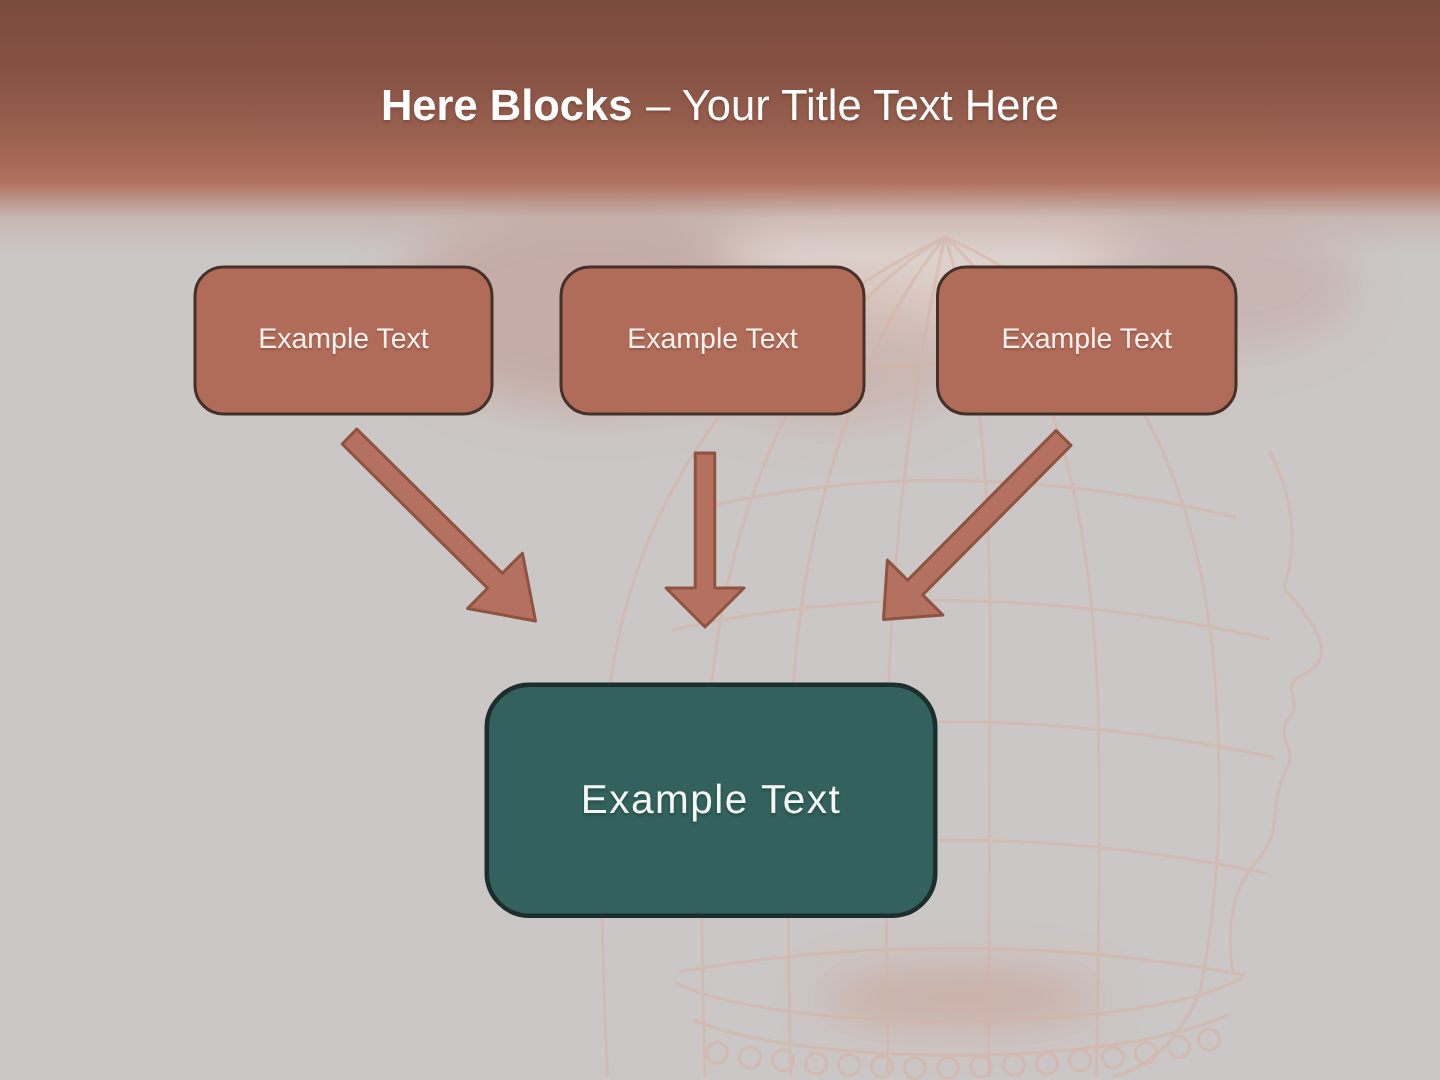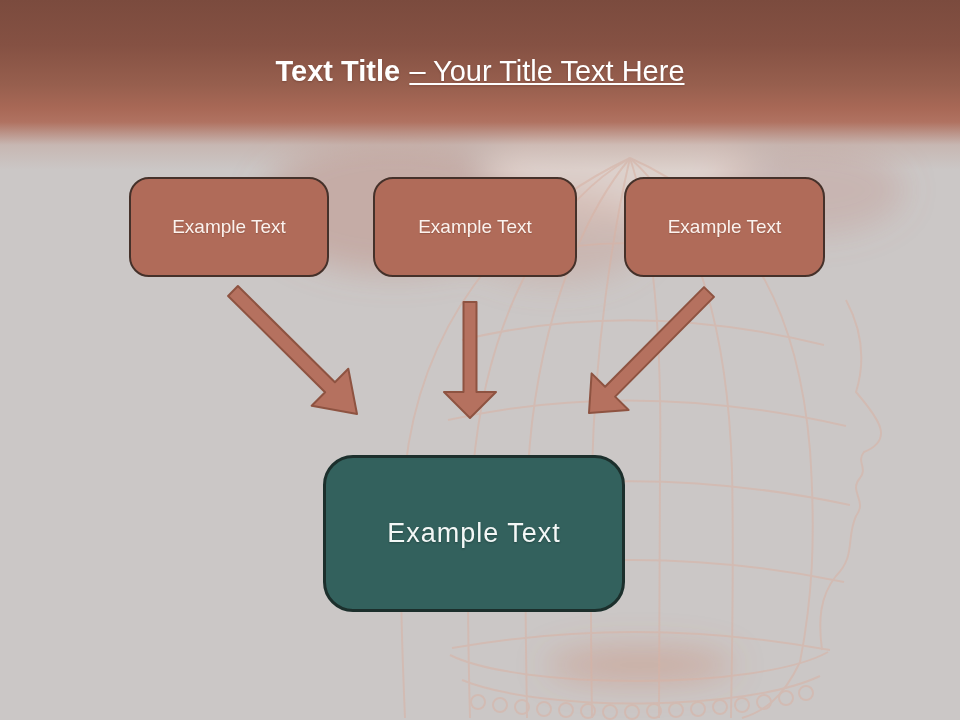--- a/index.html
+++ b/index.html
@@ -41,21 +41,21 @@
     left: 0; top: 52px;
     width: 960px;
     text-align: center;
     color: #ffffff;
     font-size: 29px;
     line-height: 38px;
     text-shadow: 0 1px 2px rgba(60,25,15,0.25);
     white-space: nowrap;
   }
   .title .bold { font-weight: 700; }
-  .title .rest { font-weight: 400; margin-left: 0.32em; text-decoration: underline; }
+  .title .rest { font-weight: 400; margin-left: 0.32em; }
 
   .tbox {
     position: absolute;
     top: 177px;
     width: 200px;
     height: 100px;
     box-sizing: border-box;
     background: #b06b59;
     border: 2.5px solid #45312a;
     border-radius: 20px;
@@ -162,21 +162,21 @@
           <circle cx="764" cy="702" r="7"></circle>
         <circle cx="786" cy="698" r="7"></circle>
           <circle cx="806" cy="693" r="7"></circle>
       </g>
     </g>
   </svg>
 
   <div class="header"></div>
 
   <div class="title">
-    <span class="bold">Text Title</span><span class="rest">– Your Title Text Here</span>
+    <span class="bold">Here Blocks</span><span class="rest">– Your Title Text Here</span>
   </div>
 
   <svg class="arrows" viewBox="0 0 960 720" xmlns="http://www.w3.org/2000/svg">
     <polygon class="arrow" points="228.1,296.0 325.1,392.2 311.7,405.7 357,414 348.3,368.8 334.9,382.2 237.9,286.0"></polygon>
     <polygon class="arrow" points="463.5,302 463.5,392 444,392 470,418 496,392 476.5,392 476.5,302"></polygon>
     <polygon class="arrow" points="704.0,287.1 605.1,386.8 591.6,373.4 589,413 628.6,410.0 615.1,396.6 714.0,296.9"></polygon>
   </svg>
 
   <div class="tbox b1">
     <span>Example Text</span>

